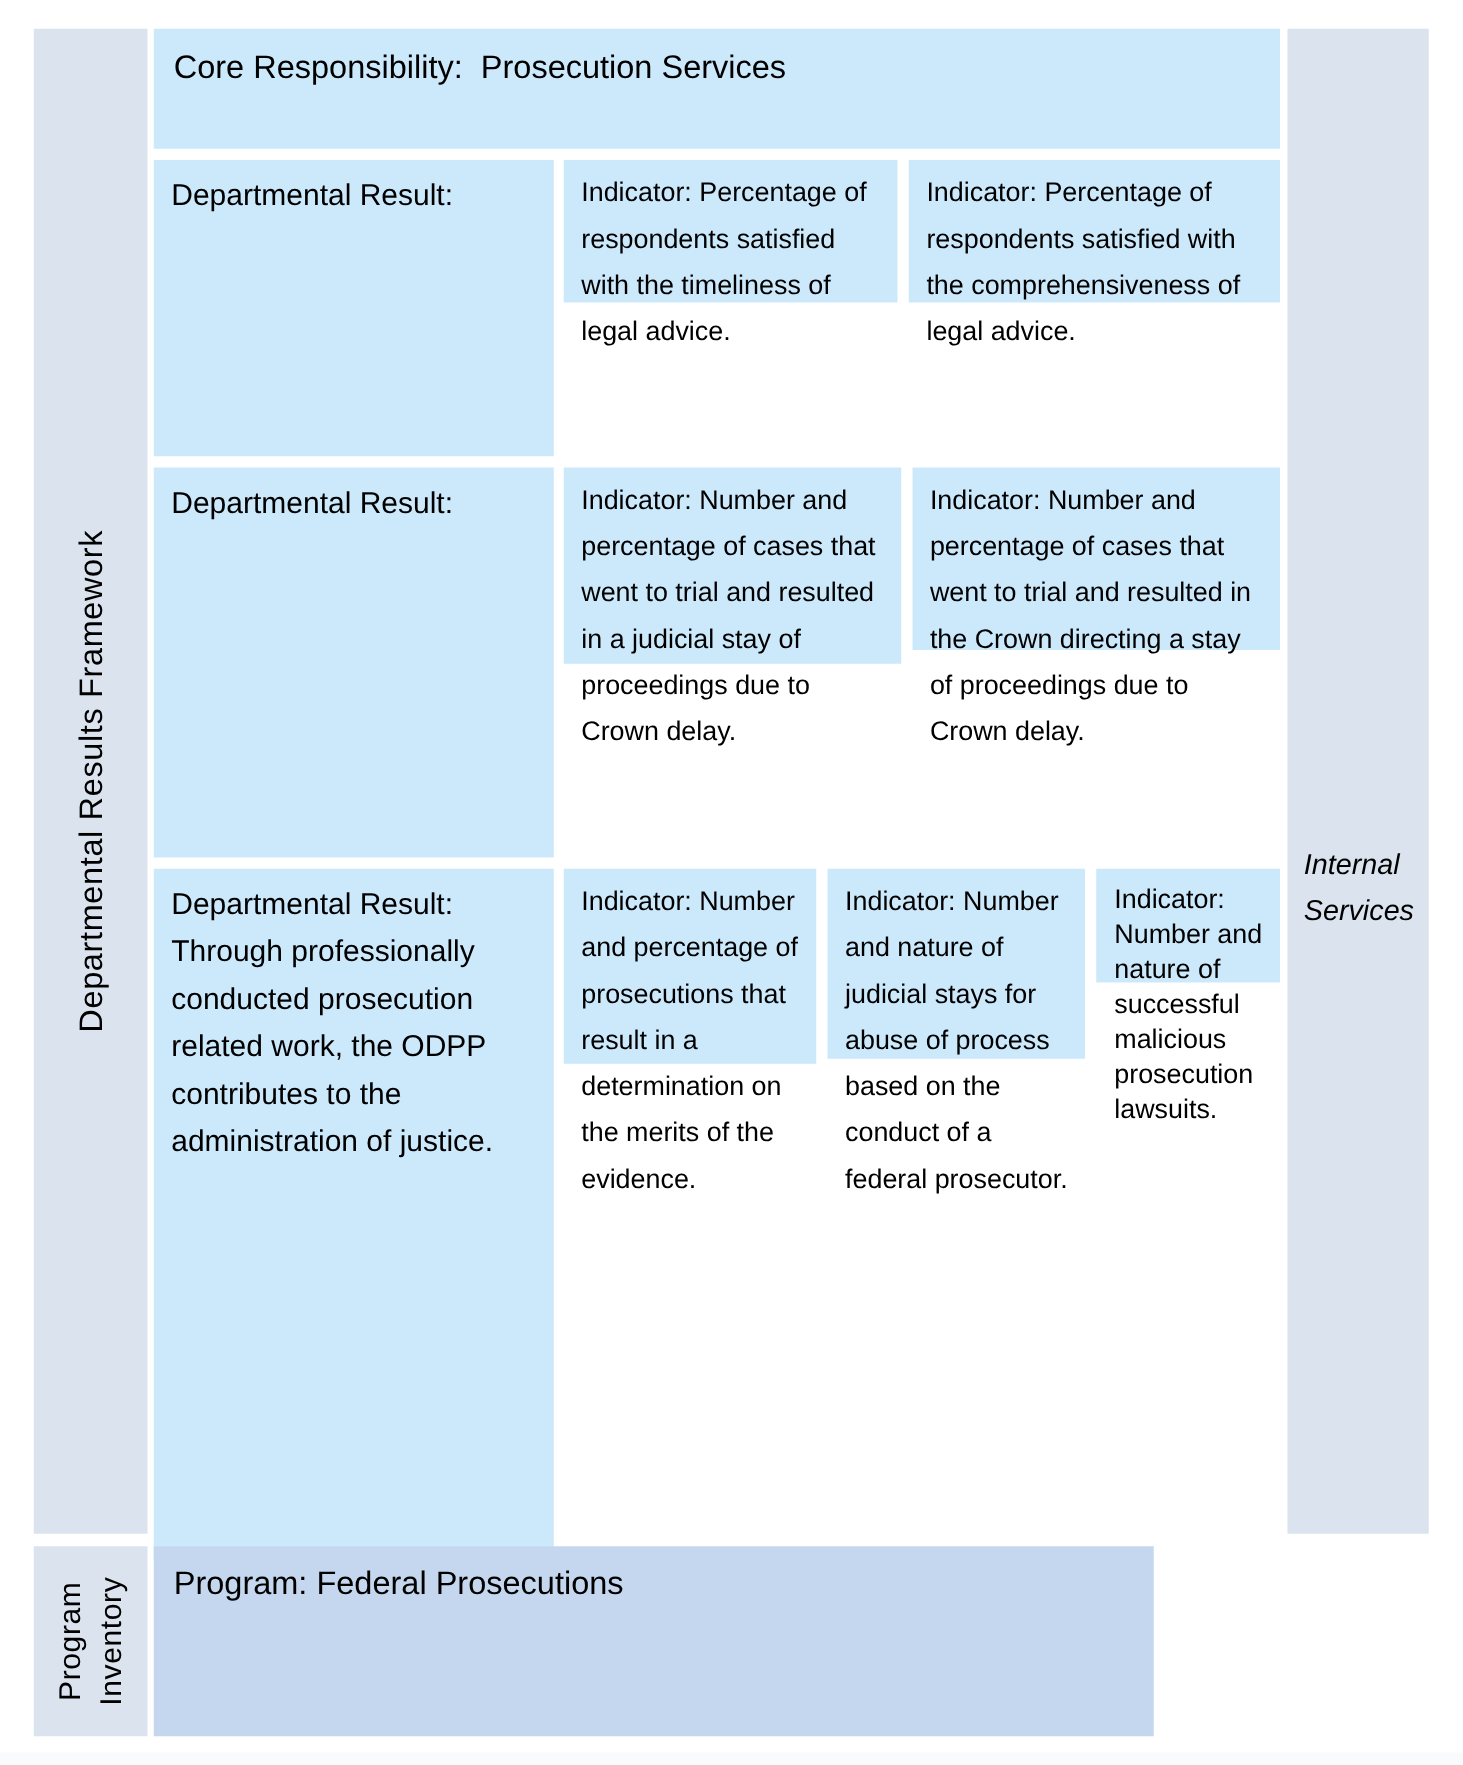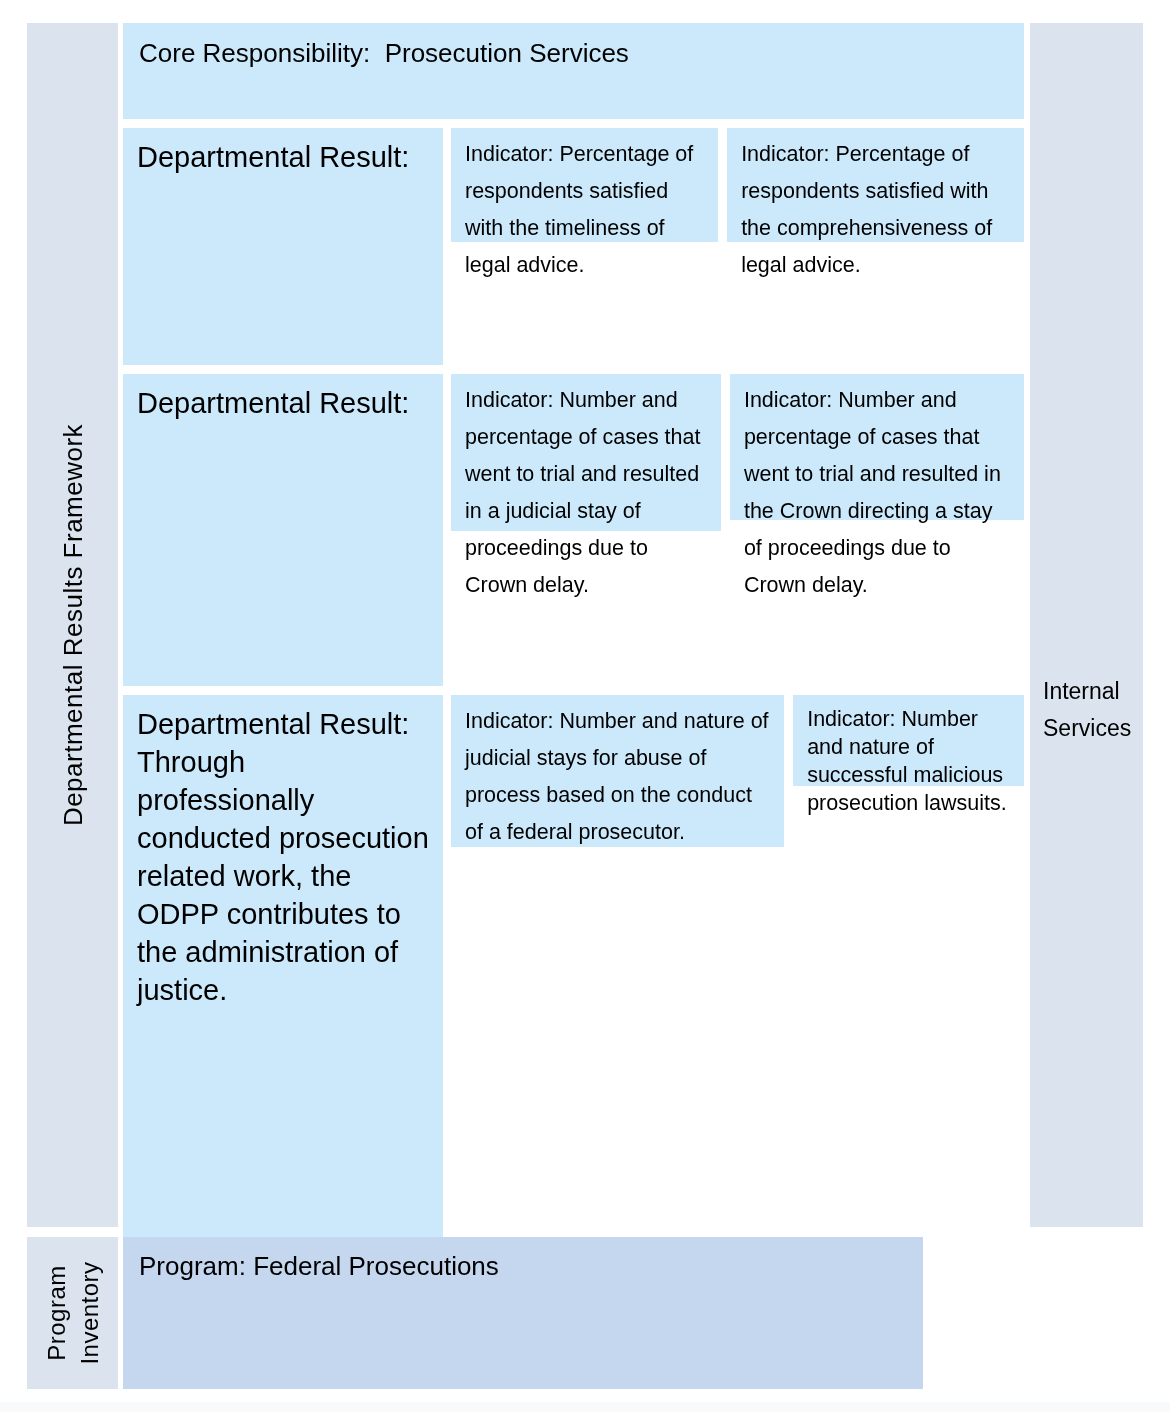--- a/index.html
+++ b/index.html
@@ -34,40 +34,41 @@
     text-align: center;
     font-size: 24px;
     line-height: 33px;
   }
   .v-label.two-line div { white-space: nowrap; }
   .internal-services-text {
     display: block;
     padding: 650px 6px 0 13px;
     font-size: 23px;
     line-height: 37px;
+    font-style: italic;
   }
   
   .main-col { width: 901px; display: flex; flex-direction: column; }
   .box { background: var(--box_blue, #cbe9fb); }
   .core-header {
     height: 96px;
     margin-bottom: 9px;
     padding: 15px 16px;
     font-size: 26px;
     white-space: pre-wrap;
   }
   .dr-row { display: flex; margin-bottom: 9px; }
   .dr-row:last-child { margin-bottom: 0; }
   .rh237 { height: 237px; }
   .rh312 { height: 312px; }
   .rh553 { height: 553px; }
   .result-box {
     width: 320px; margin-right: 8px; height: 100%;
     padding: 10px 14px;
-    font-size: 29px;
+    font-size: 24px;
     line-height: 38px;
   }
   .indicator-col {
     flex: 1;
     display: flex; 
     gap: 9px;
   }
   .indicator {
     padding: 8px 14px;
     font-size: 21.5px;
@@ -131,20 +132,21 @@
         <div class="box indicator h146">Indicator: Number and percentage of cases that went to trial and resulted in the Crown directing a stay of proceedings due to Crown delay.</div>
       </div>
     </div>
 
     <div class="dr-row rh553">
       <div class="box result-box">
         <div>Departmental Result:</div>
         <div>Through professionally conducted prosecution related work, the ODPP contributes to the administration of justice.</div>
       </div>
       <div class="indicator-col">
+        <div class="box indicator h156">Indicator: Number and percentage of prosecutions that result in a determination on the merits of the evidence.</div>
         <div class="box indicator h152">Indicator: Number and nature of judicial stays for abuse of process based on the conduct of a federal prosecutor.</div>
         <div class="box indicator tight h94">Indicator: Number and nature of successful malicious prosecution lawsuits.</div>
       </div>
     </div>
 
   </div>
 
   <div class="rail right-rail">
     <span class="internal-services-text">Internal Services</span>
   </div>

